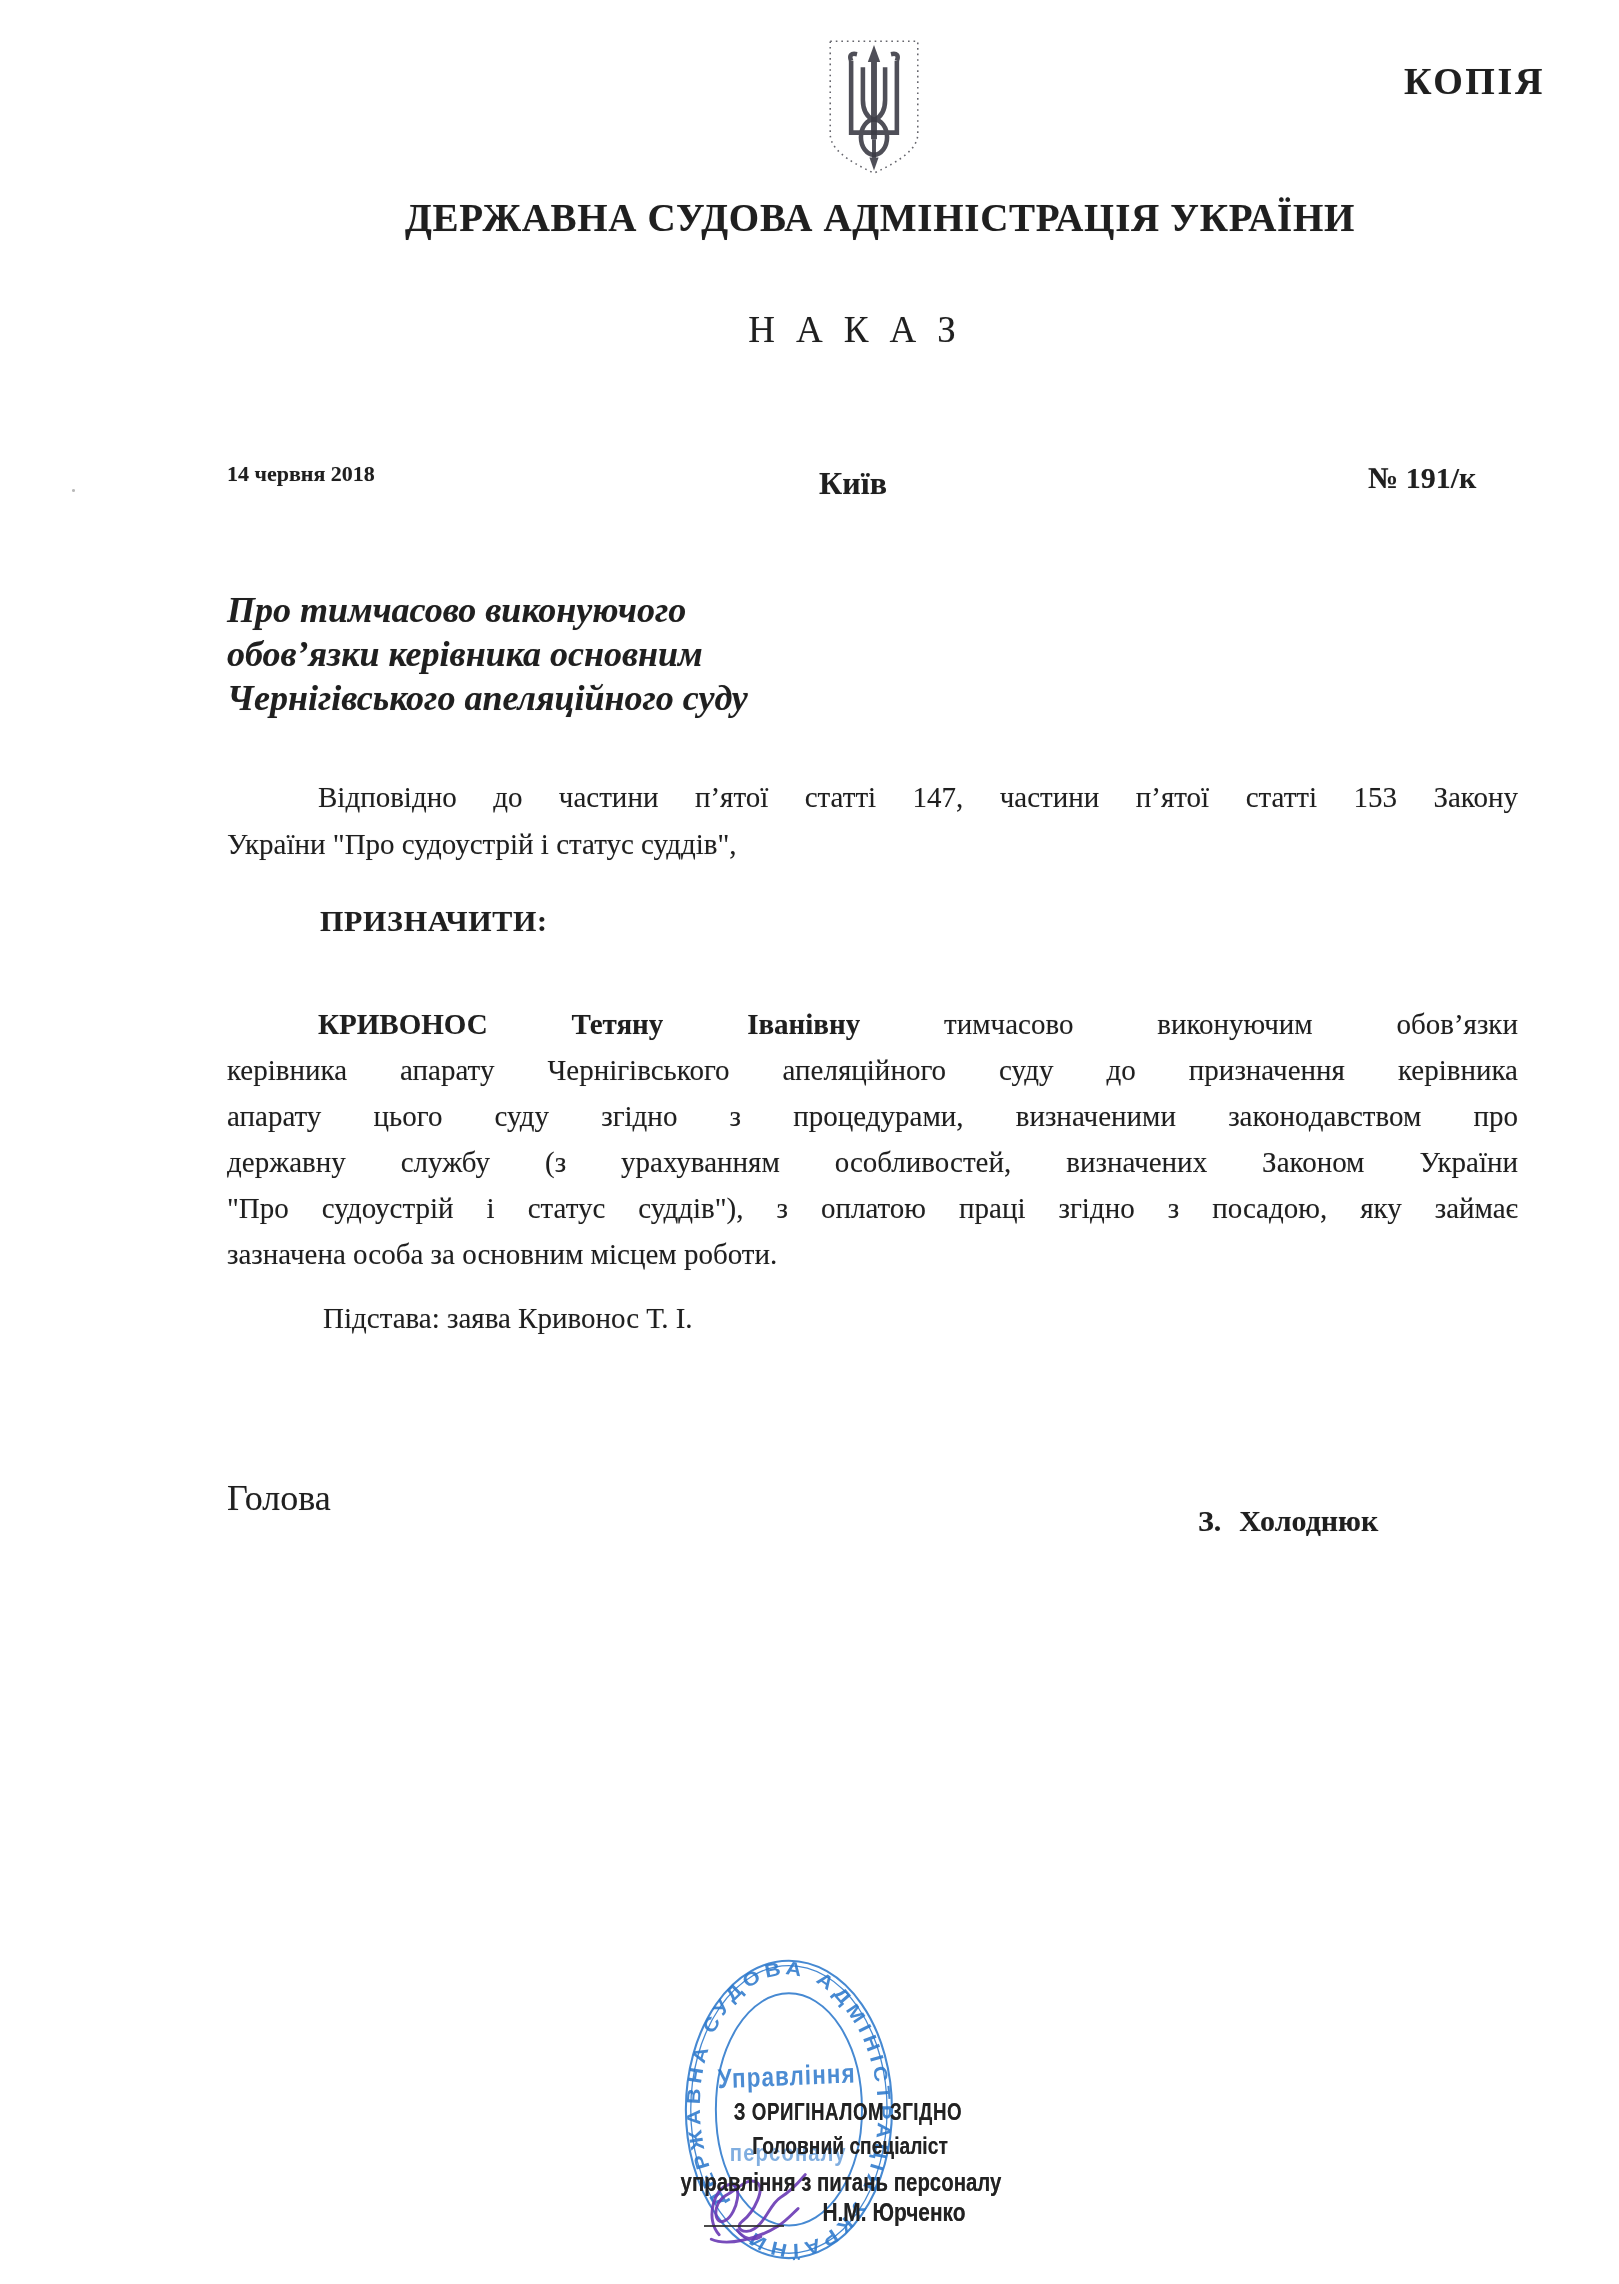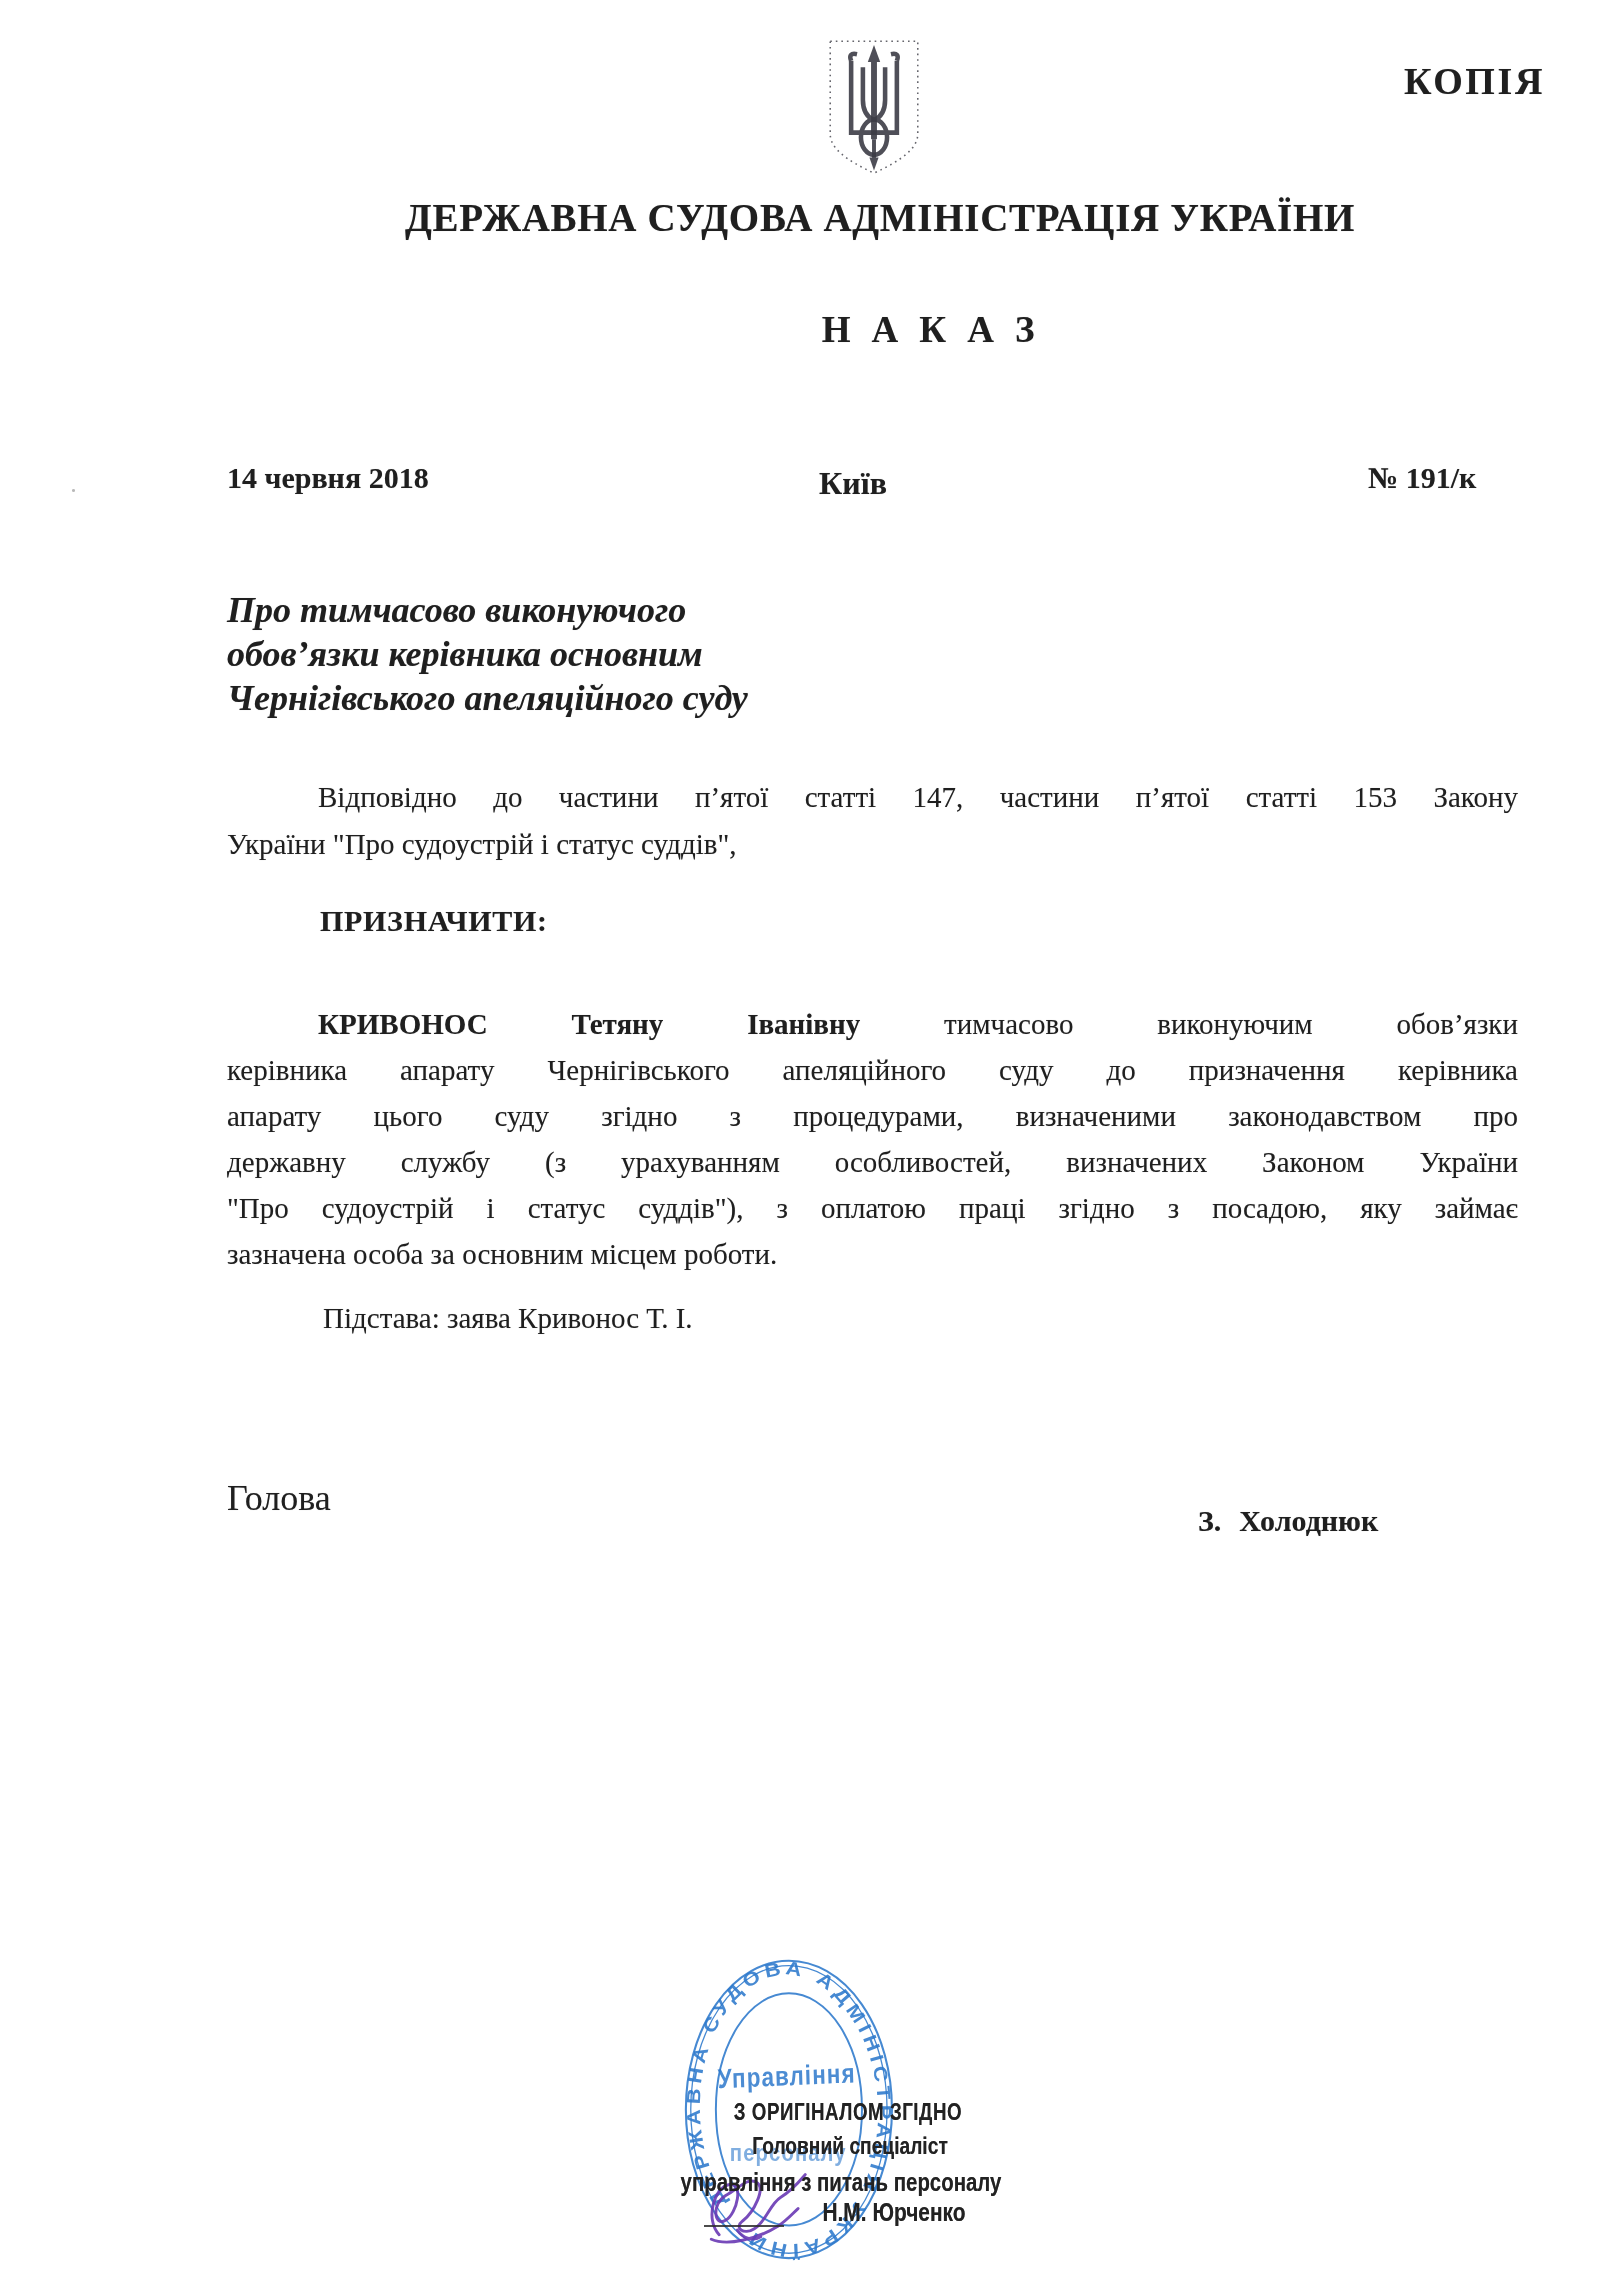--- a/index.html
+++ b/index.html
@@ -8,23 +8,23 @@
     position:relative; width:1619px; height:2284px; background:#fff;
     font-family:"Liberation Serif", serif; color:#1f1f1f; overflow:hidden;
   }
   .abs { position:absolute; }
   .txt { text-shadow: 0 0 0.7px rgba(40,40,40,0.35); }
   .nowrap { white-space:nowrap; }
   .centered { transform:translateX(-50%); }
 
   .copy-label { left:1404px; top:59px; font-size:38px; font-weight:bold; letter-spacing:2.6px; }
   .org-name  { left:880px; top:195px; font-size:39px; font-weight:bold; letter-spacing:0.7px; }
-  .doc-type  { left:931px; top:308px; font-size:37px; font-weight:bold; letter-spacing:5.9px; }
+  .doc-type  { left:855px; top:308px; font-size:37px; font-weight:normal; letter-spacing:5.9px; }
 
-  .date-field   { left:227px;  top:461px; font-size:30px; font-weight:bold; }
+  .date-field   { left:227px;  top:461px; font-size:22px; font-weight:bold; }
   .city-field   { left:853px; top:465px; font-size:32px; font-weight:bold; }
   .number-field { left:1368px; top:461px; font-size:30px; font-weight:bold; }
 
   .subject { left:227px; top:588px; font-size:36px; font-weight:bold; font-style:italic; line-height:44px; }
 
   .preamble { left:227px; top:774px; width:1291px; font-size:29px; line-height:47px; }
   .order    { left:227px; top:993px; width:1291px; font-size:29px; line-height:46px;margin-top:8px; }
   .jline  { text-align:justify; text-align-last:justify; }
   .indent { text-indent:91px; }
 

